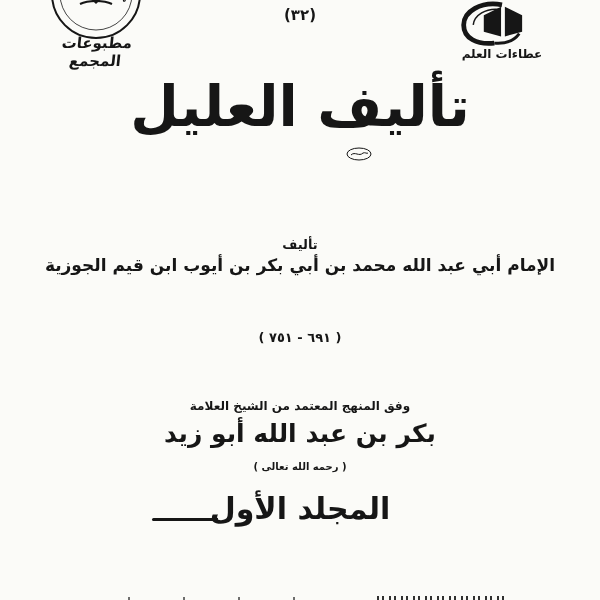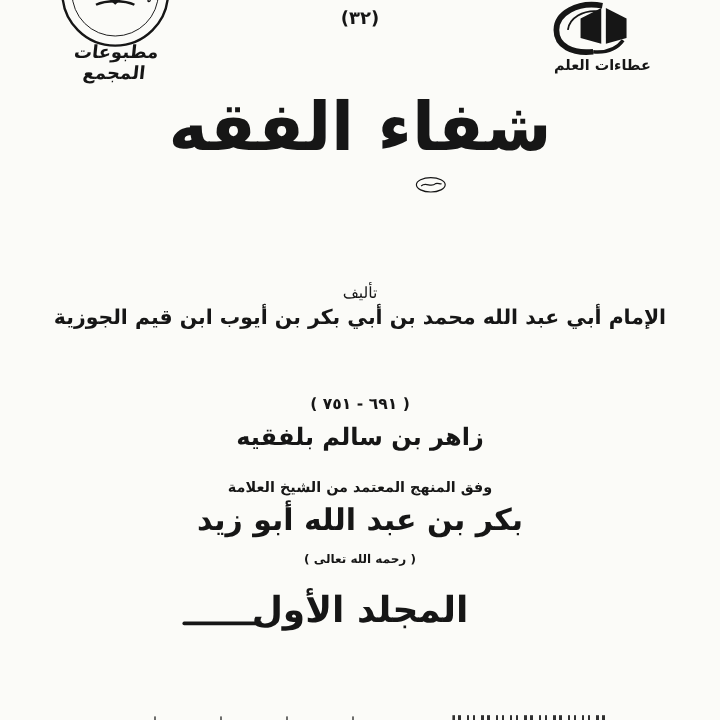--- a/index.html
+++ b/index.html
@@ -18,21 +18,21 @@
   }
   .series-number{top:6px;font-size:15px;font-weight:bold;letter-spacing:1px;}
   .publisher{left:446px;top:0;width:112px;text-align:center;}
   .publisher svg{width:96px;height:46px;display:block;margin:0 auto;}
   .publisher-caption{direction:rtl;font-size:12px;font-weight:bold;margin-top:1px;}
   
   .book-title{top:76px;font-size:56px;font-weight:bold;line-height:1.1;}
   .title-ornament{left:346px;top:147px;width:26px;height:14px;}
   .book-subtitle{top:172px;font-size:29px;font-weight:bold;}
   
-  .author-label{top:237px;font-size:13px;font-weight:normal;}
+  .author-label{top:237px;font-size:13px;font-weight:bold;}
   .author-name{top:255px;font-size:17px;font-weight:bold;}
   .author-dates{top:290px;font-size:13px;font-weight:bold;letter-spacing:2px;margin-top:40px;}
   
   .editor-label{top:327px;font-size:17px;font-weight:bold;}
   .editor-name{top:352px;font-size:20px;font-weight:bold;}
   
   .method-line{top:399px;font-size:12px;font-weight:bold;}
   .method-name{top:419px;font-size:25px;font-weight:bold;}
   .honorific{top:461px;font-size:10px;font-weight:bold;}
   
@@ -79,33 +79,32 @@
     <svg viewBox="0 0 100 48" aria-hidden="true">
       <path d="M50,5 C28,1 10,12 10,26 C10,40 24,47 42,45" class="ink" stroke-width="5"></path>
       <path d="M42,45 C54,46 63,42 68,35" class="ink" stroke-width="3"></path>
       <path d="M48,10 C33,8 21,16 20,26" class="ink" stroke-width="1.6"></path>
       <path d="M31,16 L49,7 L49,38 L31,33 Z" fill="#161616"></path>
       <path d="M53,7 L71,16 L71,33 L53,38 Z" fill="#161616"></path>
     </svg>
     <div class="publisher-caption">عطاءات العلم</div>
   </div>
 
-  <h1 class="abs ctr book-title" style="margin:0;">شفاء الفقه</h1>
+  <h1 class="abs ctr book-title" style="margin:0;">تأليف العليل</h1>
 
   <svg class="abs title-ornament" viewBox="0 0 26 14" aria-hidden="true">
     <ellipse cx="13" cy="7" rx="12" ry="6" class="ink" stroke-width="1"></ellipse>
     <path d="M5,8 C9,4 13,10 17,6 C19,5 21,7 22,6" class="ink" stroke-width="1"></path>
   </svg>
 
 
   <div class="abs ctr author-label">تأليف</div>
   <div class="abs ctr author-name">الإمام أبي عبد الله محمد بن أبي بكر بن أيوب ابن قيم الجوزية</div>
   <div class="abs ctr author-dates">( ٦٩١ - ٧٥١ )</div>
 
-  <div class="abs ctr editor-name">زاهر بن سالم بلفقيه</div>
 
   <div class="abs ctr method-line">وفق المنهج المعتمد من الشيخ العلامة</div>
   <div class="abs ctr method-name">بكر بن عبد الله أبو زيد</div>
   <div class="abs ctr honorific">( رحمه الله تعالى )</div>
 
   <div class="abs ctr volume">
     <span class="swash">المجلد الأول</span>
   </div>
 
   <div class="abs print-fragment-right"></div>

